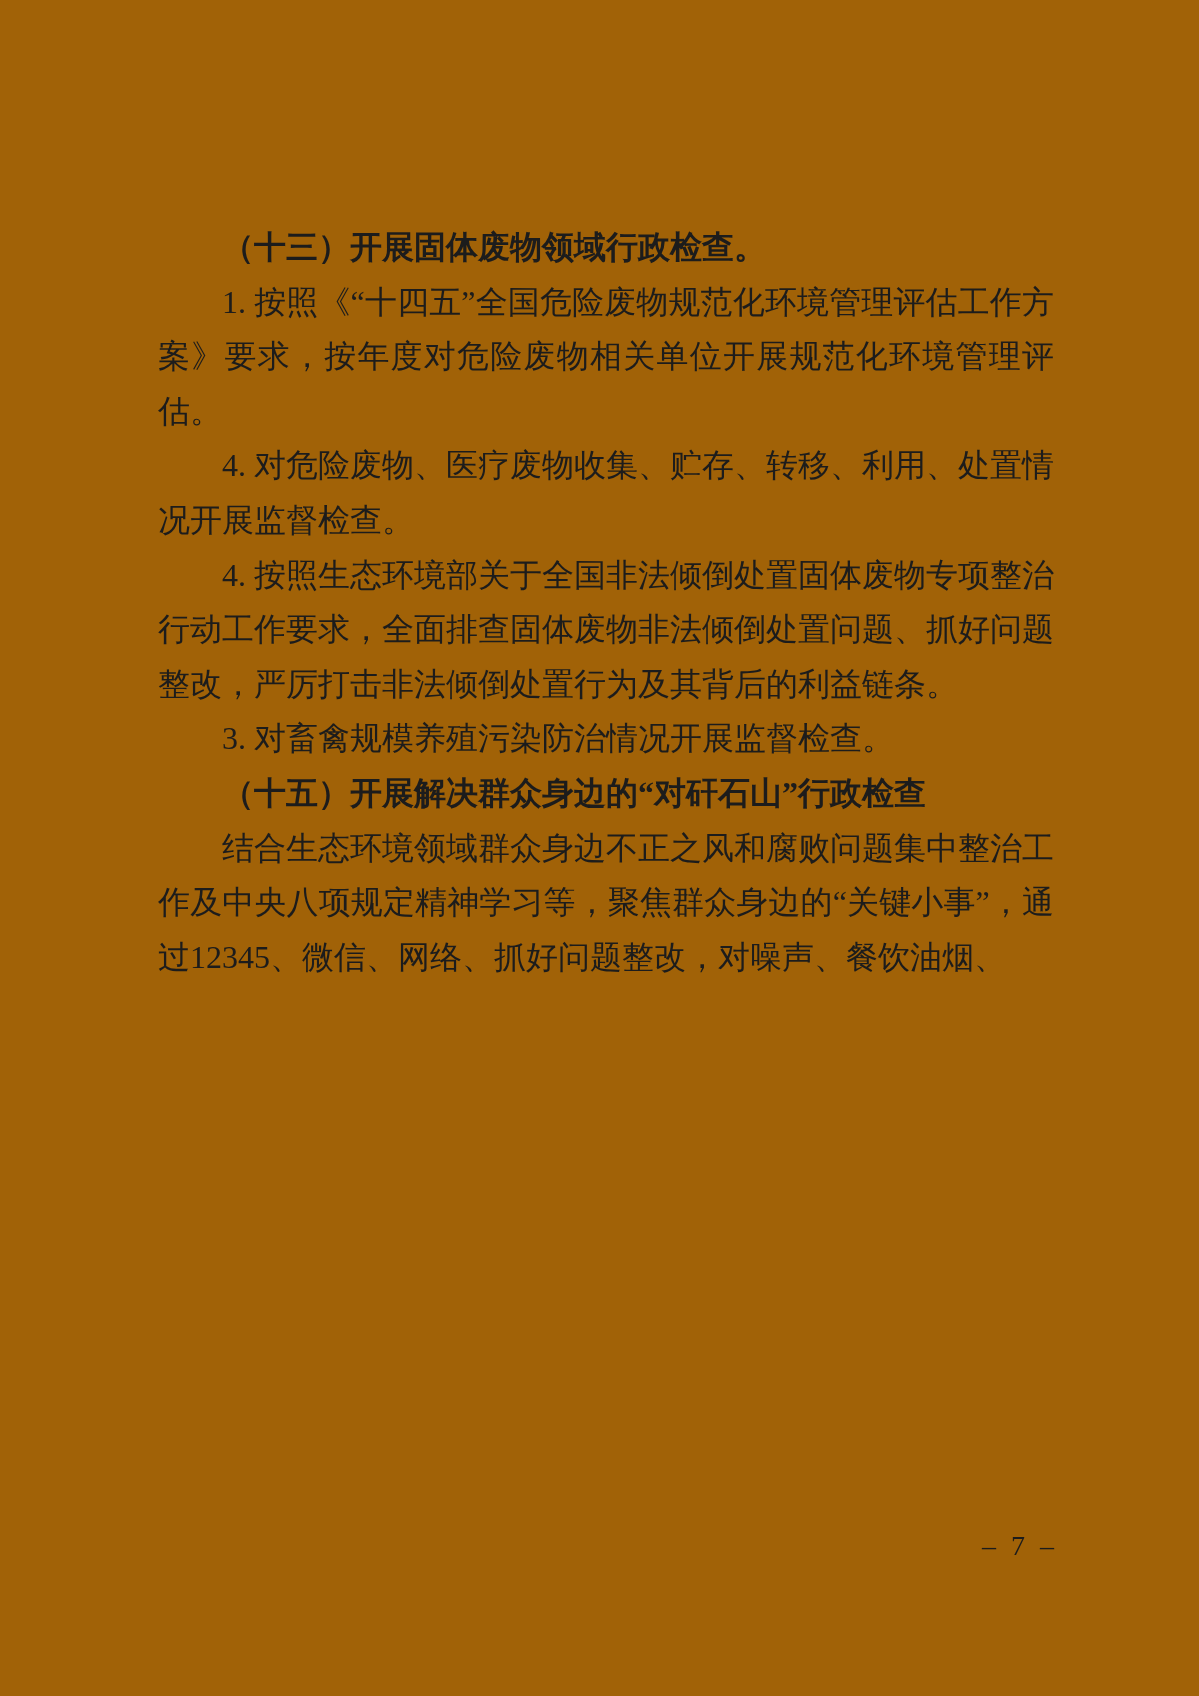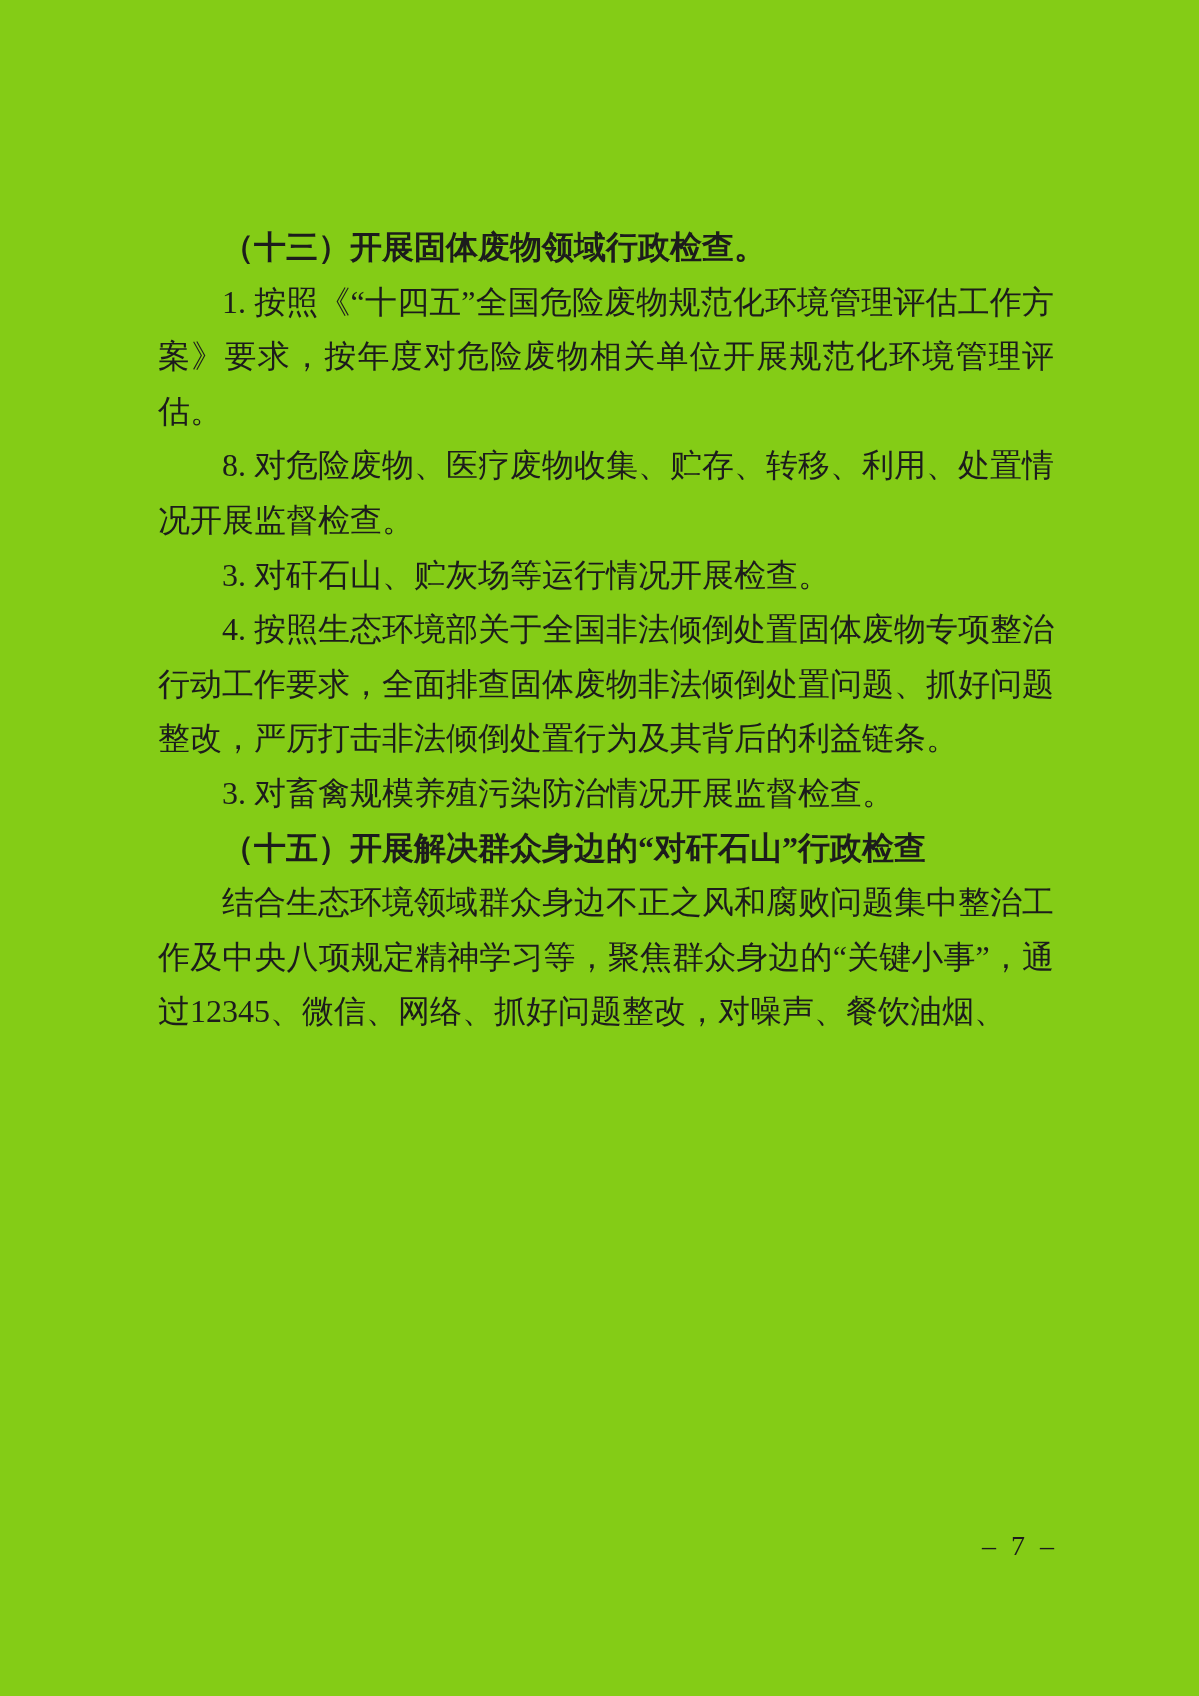--- a/index.html
+++ b/index.html
@@ -5,21 +5,21 @@
   html, body {
     margin: 0;
     padding: 0;
     background: #e8e8e8;
   }
   .sheet {
     position: relative;
     width: 1199px;
     height: 1696px;
     margin: 0 auto;
-    background: #84cc16;
+    background: #a16207;
     overflow: hidden;
     font-family: "Liberation Serif", "DejaVu Serif", serif;
   }
   .content {
     position: absolute;
     left: 158px;
     top: 220px;
     width: 896px;
     color: #1c1c1c;
     font-size: 32px;
@@ -51,23 +51,22 @@
 </head>
 <body>
 
 <div class="sheet">
   <div class="content">
 
     <p class="heading">（十三）开展固体废物领域行政检查。</p>
 
     <p class="para">1. 按照《“十四五”全国危险废物规范化环境管理评估工作方案》要求，按年度对危险废物相关单位开展规范化环境管理评估。</p>
 
-    <p class="para">8. 对危险废物、医疗废物收集、贮存、转移、利用、处置情况开展监督检查。</p>
+    <p class="para">4. 对危险废物、医疗废物收集、贮存、转移、利用、处置情况开展监督检查。</p>
 
-    <p class="para">3. 对矸石山、贮灰场等运行情况开展检查。</p>
 
     <p class="para">4. 按照生态环境部关于全国非法倾倒处置固体废物专项整治行动工作要求，全面排查固体废物非法倾倒处置问题、抓好问题整改，严厉打击非法倾倒处置行为及其背后的利益链条。</p>
 
     <p class="para">3. 对畜禽规模养殖污染防治情况开展监督检查。</p>
 
 
 
     <p class="heading">（十五）开展解决群众身边的“对矸石山”行政检查</p>
 
     <p class="para">结合生态环境领域群众身边不正之风和腐败问题集中整治工作及中央八项规定精神学习等，聚焦群众身边的“关键小事”，通过12345、微信、网络、抓好问题整改，对噪声、餐饮油烟、</p>

